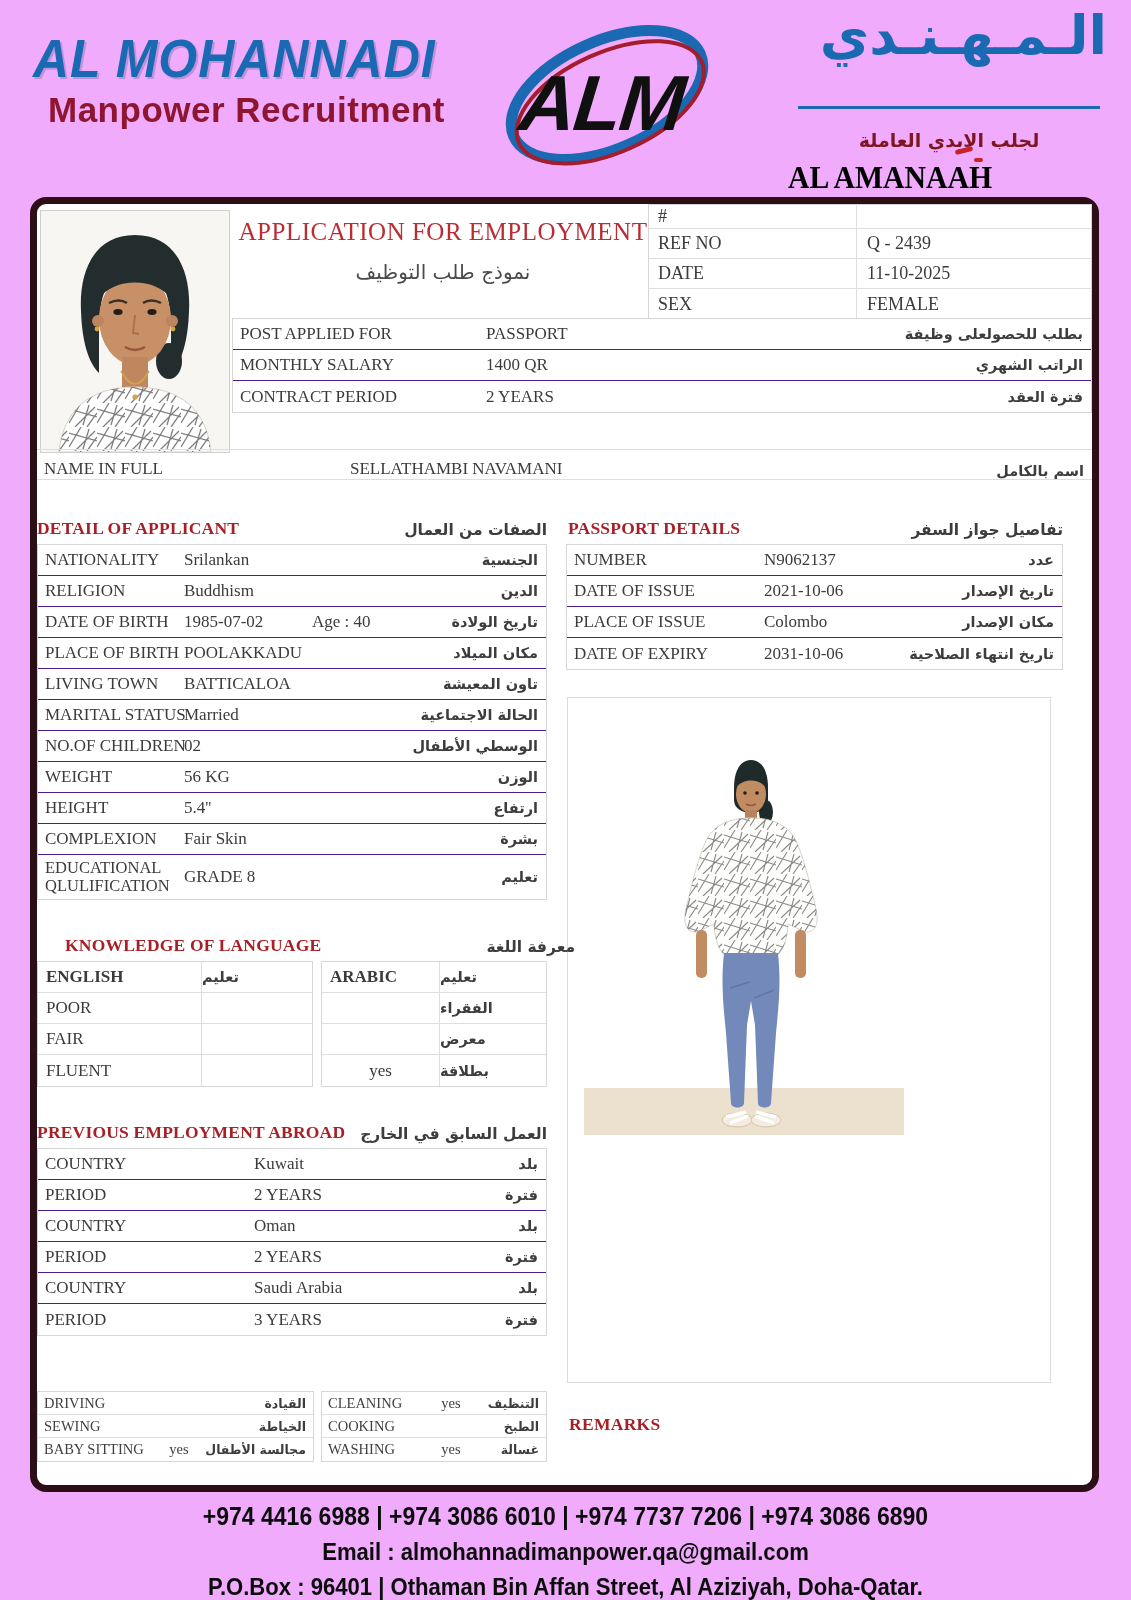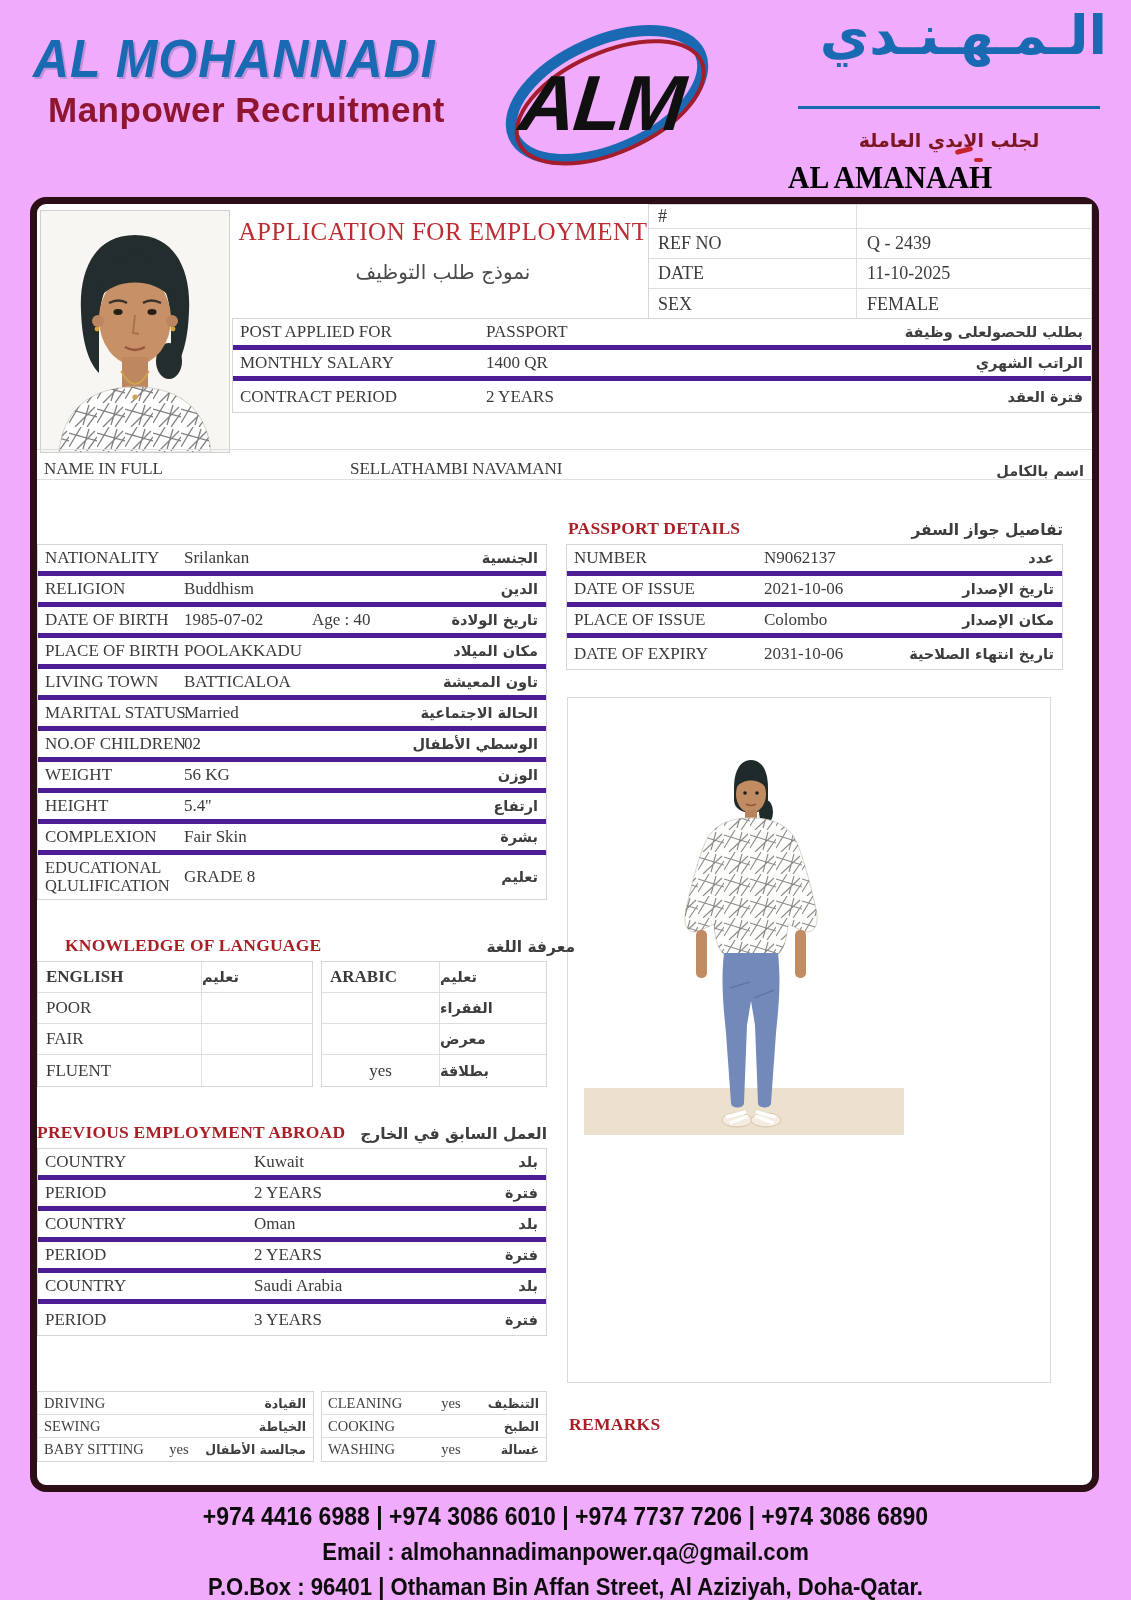--- a/index.html
+++ b/index.html
@@ -36,21 +36,21 @@
   .portrait{left:3px;top:6px;width:188px;height:241px;border:1px solid #cfcfcf;background:#f8f6f2;}
   .bodyphoto{left:530px;top:493px;width:482px;height:684px;border:1px solid #dadada;background:#fff;}
 
   
   .ftitle{left:198px;top:14px;width:416px;text-align:center;font-size:25px;color:#bb2d33;letter-spacing:.5px;}
   .ftitlear{left:198px;top:56px;width:416px;text-align:center;direction:rtl;
             font-family:"DejaVu Sans",sans-serif;font-size:20px;color:#4a4a4a;}
 
   
   .tbl{border:1px solid #d6d6d6;background:#fff;box-sizing:border-box;}
-  .frow{display:flex;align-items:center;border-bottom:5px solid #4c1d95;height:31px;
+  .frow{display:flex;align-items:center;border-bottom:1px solid #4c1d95;height:31px;
         font-size:17px;color:#3c3b3b;box-sizing:border-box;}
   .frow:last-child{border-bottom:none;}
   .fl{padding-left:7px;white-space:nowrap;}
   .fv{white-space:nowrap;}
   .fa{margin-left:auto;padding-right:8px;direction:rtl;font-family:"DejaVu Sans",sans-serif;
       font-weight:bold;font-size:14.5px;color:#3d3d3d;white-space:nowrap;}
 
   
   .reftbl{left:611px;top:0;width:444px;font-size:18px;}
   .rrow{display:flex;align-items:center;border-bottom:1px solid #dedede;height:30px;
@@ -225,20 +225,24 @@
         <span class="fa">فترة العقد</span>
       </div>
     </div>
 
     <div class="abs namerow">
       <span class="fl">NAME IN FULL</span>
       <span class="fv">SELLATHAMBI NAVAMANI</span>
       <span class="fa">اسم بالكامل</span>
     </div>
 
+    <div class="abs sechead" style="left:0;top:314px;width:510px;">
+      <span class="en">DETAIL OF APPLICANT</span>
+      <span class="ara">الصفات من العمال</span>
+    </div>
     <div class="abs dettbl tbl">
       <div class="frow">
         <span class="fl">NATIONALITY</span>
         <span class="fv">Srilankan</span>
         <span class="fa">الجنسية</span>
       </div>
       <div class="frow">
         <span class="fl">RELIGION</span>
         <span class="fv">Buddhism</span>
         <span class="fa">الدين</span>

